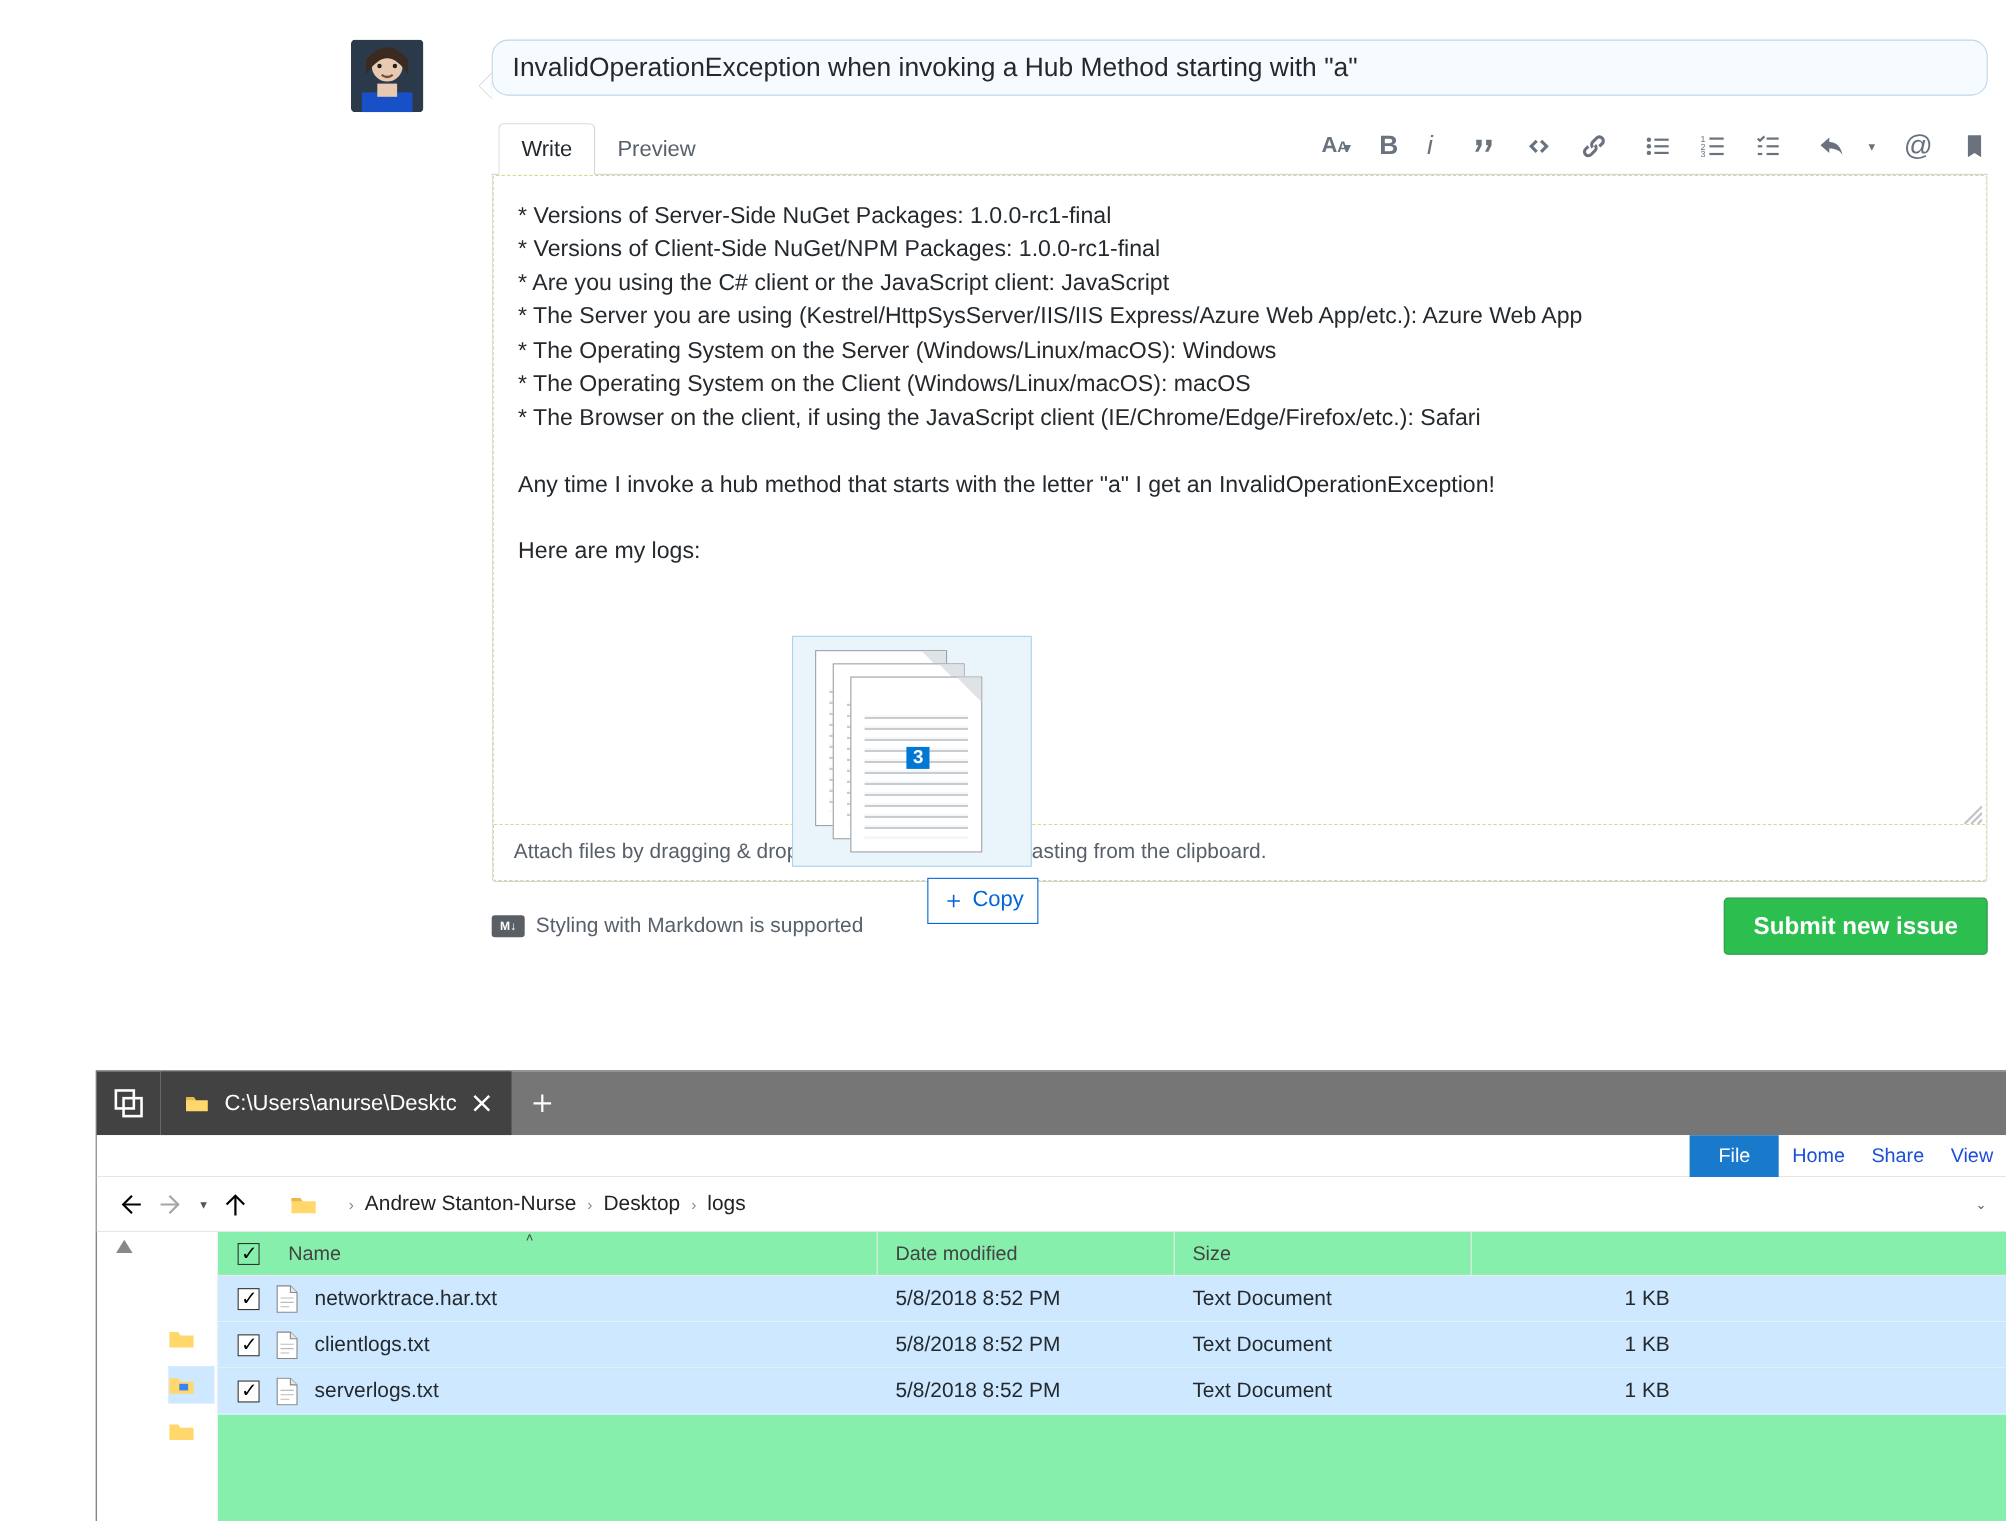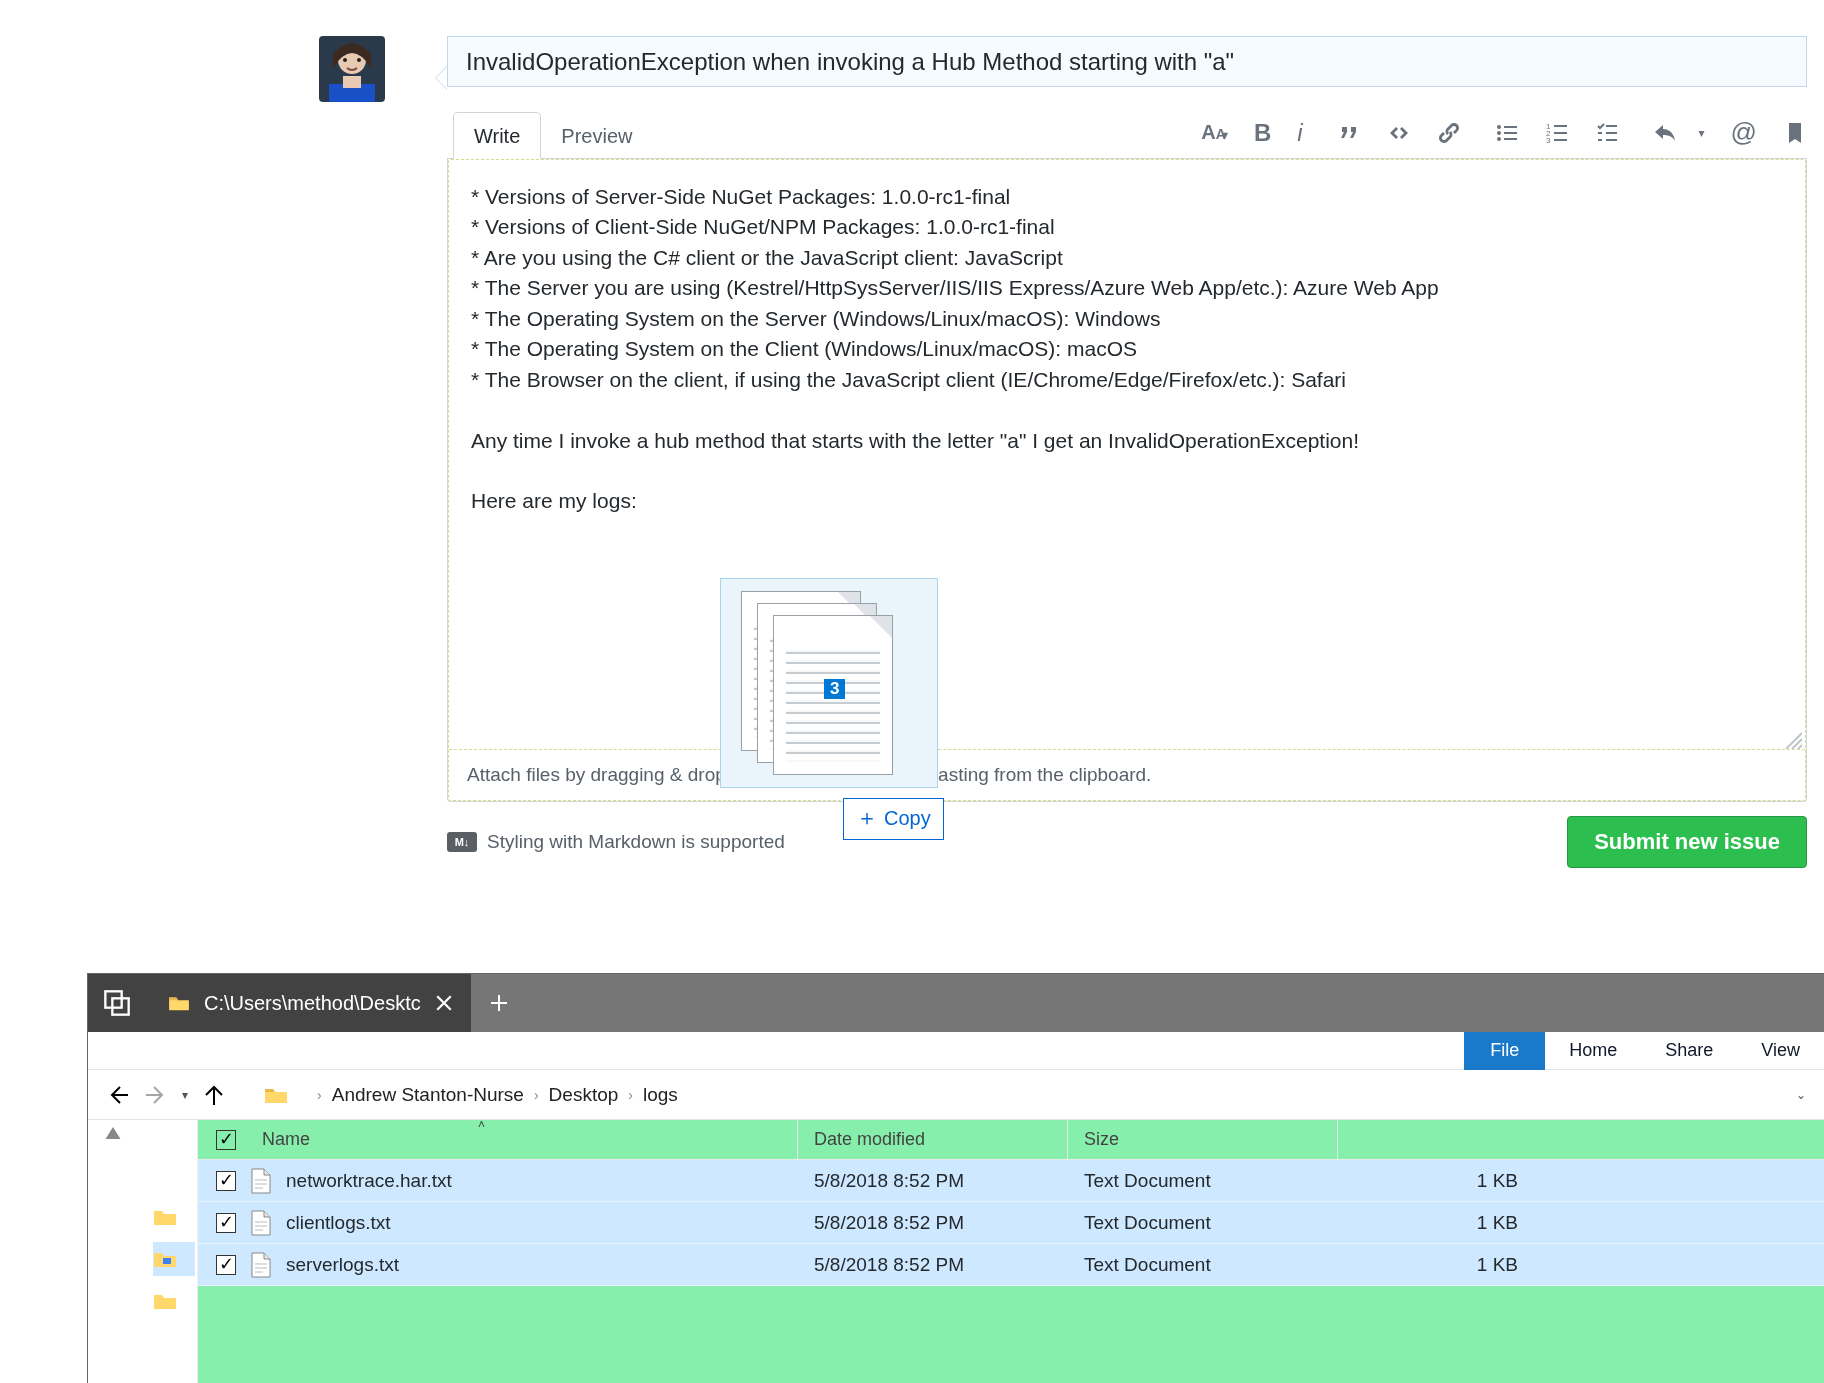--- a/index.html
+++ b/index.html
@@ -8,21 +8,21 @@
   
   .stage { position: absolute; left: 0; top: 0; width: 1824px; height: 990px; }
 
   .avatar { position: absolute; left: 319; top: 36; } 
   .avatar { left:319px; top:36px; width:66px; height:66px; border-radius:4px; overflow:hidden; }
   .avatar svg{display:block}
 
   .composer { position: absolute; left: 447px; top: 36px; width: 1360px; }
 
   .title-input{
-    width:100%; height:51px; border:1px solid #c1d6e9; border-radius:0;
+    width:100%; height:51px; border:1px solid #c1d6e9; border-radius:15px;
     background:#f5fbff; padding:0 18px; font-size:24px; color:#24292e;
   }
 
   .tabbar{ margin-top:18px; display:flex; align-items:flex-end; height:54px;
            border-bottom:1px solid #d1d5da; padding:0 6px; position:relative;}
   .tab{ padding:12px 20px 10px; font-size:20px; color:#586069; cursor:pointer;}
   .tab.active{ background:#fff; border:1px solid #d1d5da; border-bottom-color:#fff;
                border-radius:5px 5px 0 0; color:#24292e; margin-bottom:-1px;}
   .toolbar{ position:absolute; right:0; bottom:10px; display:flex; gap:34px;
             align-items:center; color:#6a737d;}
@@ -83,21 +83,21 @@
            display:flex; align-items:center;}
   .ex-tab{height:58px; display:flex; align-items:center; gap:14px; padding:0 18px 0 22px;
           background:#424242; color:#fff; font-size:20px; max-width:400px;}
   .ex-tab .xicon{fill:#fff; width:18px; height:18px; cursor:pointer;}
   .ex-tab .fold{width:22px;height:18px;}
   .ex-newtab{margin-left:18px; width:20px; height:20px; fill:#fff; cursor:pointer;}
   .ex-ribbon{position:absolute; left:0; top:58px; right:0; height:38px; background:#fff;
              display:flex; align-items:center; border-bottom:1px solid #e5e5e5;justify-content:flex-end;}
   .ex-file{background:#1979ca; color:#fff; height:38px; display:flex; align-items:center;
            padding:0 26px; font-size:18px;}
-  .ex-rtab{padding:0 24px; font-size:18px; color:#0f172a; cursor:pointer;}
+  .ex-rtab{padding:0 12px; font-size:18px; color:#1d4ed8; cursor:pointer;}
   .ex-nav{position:absolute; left:0; top:96px; right:0; height:50px; background:#fff;
           border-bottom:1px solid #e5e5e5; display:flex; align-items:center; padding:0 18px; gap:14px;}
   .nav-ico{width:24px;height:24px;fill:#5f6368;cursor:pointer;}
   .nav-ico.fwd{opacity:.35;}
   .crumbs{display:flex; align-items:center; gap:4px; font-size:19px; color:#222; flex:1;
           border:1px solid transparent; padding:4px 8px;}
   .crumbs .sep{color:#888; font-size:14px; padding:0 6px;}
   .crumb-caret{font-size:12px; color:#555;}
 
   .ex-body{position:absolute; left:0; top:146px; right:0; bottom:0; display:flex;}
@@ -269,21 +269,21 @@
         <rect x="2" y="2" width="14" height="14" fill="none" stroke="#fff" stroke-width="2"></rect>
         <rect x="8" y="8" width="14" height="14" fill="none" stroke="#fff" stroke-width="2"></rect>
       </svg>
   </div>
   <div class="ex-tabs">
     <div class="ex-tab">
       <svg class="fold" viewBox="0 0 24 20">
         <path d="M1 4h8l2 3h12v11H1z" fill="#ffd76b"></path>
           <path d="M1 4h8l2 3H1z" fill="#e8b84b"></path>
       </svg>
-      <span style="overflow:hidden;white-space:nowrap;">C:\Users\method\Desktc</span>
+      <span style="overflow:hidden;white-space:nowrap;">C:\Users\anurse\Desktc</span>
       <svg class="xicon" viewBox="0 0 16 16">
           <path d="M2 2l12 12M14 2L2 14" stroke="#fff" stroke-width="2"></path>
         </svg>
     </div>
     <svg class="ex-newtab" viewBox="0 0 20 20">
         <path d="M9 2h2v16H9zM2 9h16v2H2z" fill="#fff"></path>
       </svg>
   </div>
 
   <div class="ex-ribbon">

